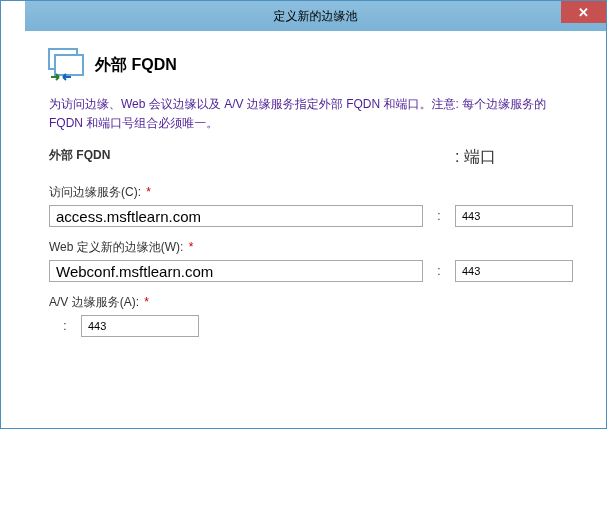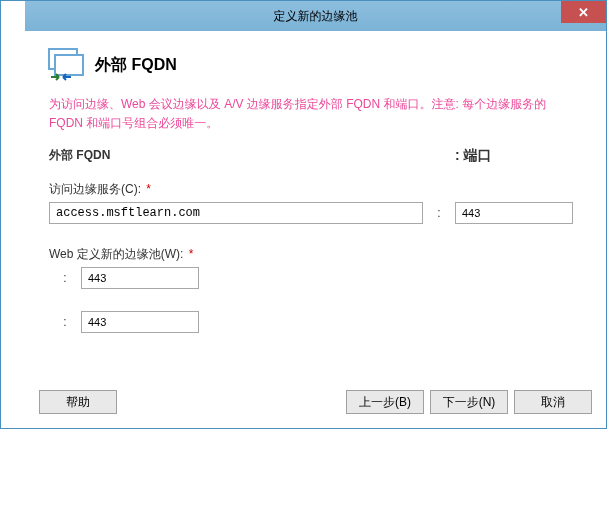--- a/index.html
+++ b/index.html
@@ -66,62 +66,62 @@
     font-weight: bold;
     color: #000;
   }
   .content {
     padding: 4px 24px 0 24px;
     flex: 1 1 auto;
     color: #333;
   }
   .desc {
     font-size: 12px;
-    color: #ec4899;
+    color: #4c1d95;
     line-height: 1.6;
     margin-bottom: 14px;
   }
   .cols-header {
     display: flex;
     margin-bottom: 16px;
   }
   .cols-header .col-fqdn {
     flex: 0 0 380px;
     font-weight: bold;
     font-size: 12px;
   }
   .cols-header .col-port {
-    font-weight: bold;
-    font-size: 14px;
+    font-weight: normal;
+    font-size: 16px;
     padding-left: 26px;
   }
   .field-group {
-    margin-bottom: 22px;
+    margin-bottom: 12px;
   }
   .field-label {
     font-size: 12px;
     color: #333;
     margin-bottom: 4px;
   }
   .field-label .req {
     color: #c00;
     margin-left: 2px;
   }
   .field-row {
     display: flex;
     align-items: center;
   }
   .field-row input.fqdn {
     width: 374px;
     height: 22px;
     border: 1px solid #a8a8a8;
     box-sizing: border-box;
     padding: 2px 6px;
-    font-size: 12px;
-    font-family: Liberation Mono, monospace;
+    font-size: 15px;
+    font-family: Liberation Sans, sans-serif;
     outline: none;
   }
   .field-row .colon {
     width: 32px;
     text-align: center;
     font-size: 12px;
     color: #333;
   }
   .field-row input.port {
     width: 118px;
@@ -204,35 +204,33 @@
         <input class="port" type="text" value="443" style="">
       </div>
     </div>
 
     <div class="field-group">
       <div class="field-label">
         <span>Web 定义新的边缘池(W):</span>
         <span class="req">*</span>
       </div>
       <div class="field-row">
+        <input class="fqdn" type="text" value="Webconf.msftlearn.com" style="">
         <span class="colon">:</span>
         <input class="port" type="text" value="443" style="">
       </div>
     </div>
 
     <div class="field-group">
+      <div class="field-label">
+        <span>A/V 边缘服务(A):</span>
+        <span class="req">*</span>
+      </div>
       <div class="field-row">
         <span class="colon">:</span>
         <input class="port" type="text" value="443" style="">
       </div>
     </div>
 
   </div>
 
-  <div class="footer">
-    <button class="btn">帮助</button>
-    <span class="spacer"></span>
-    <button class="btn">上一步(B)</button>
-    <button class="btn">下一步(N)</button>
-    <button class="btn">取消</button>
-  </div>
 
 </div>
 
 </body></html>

